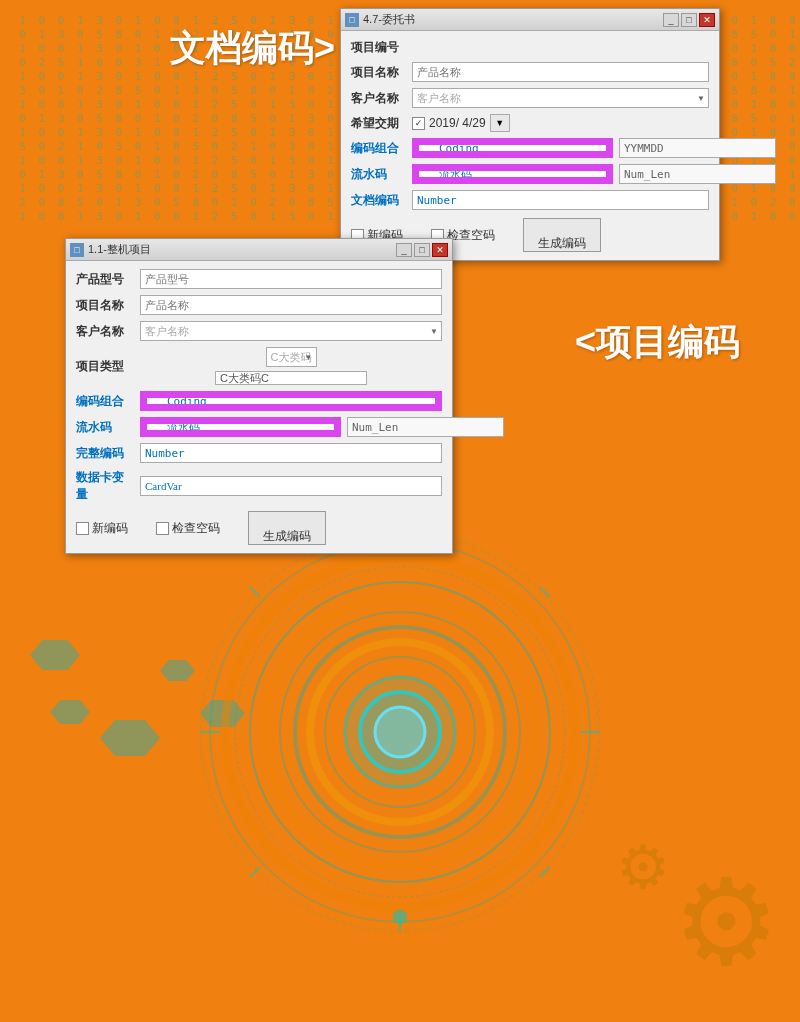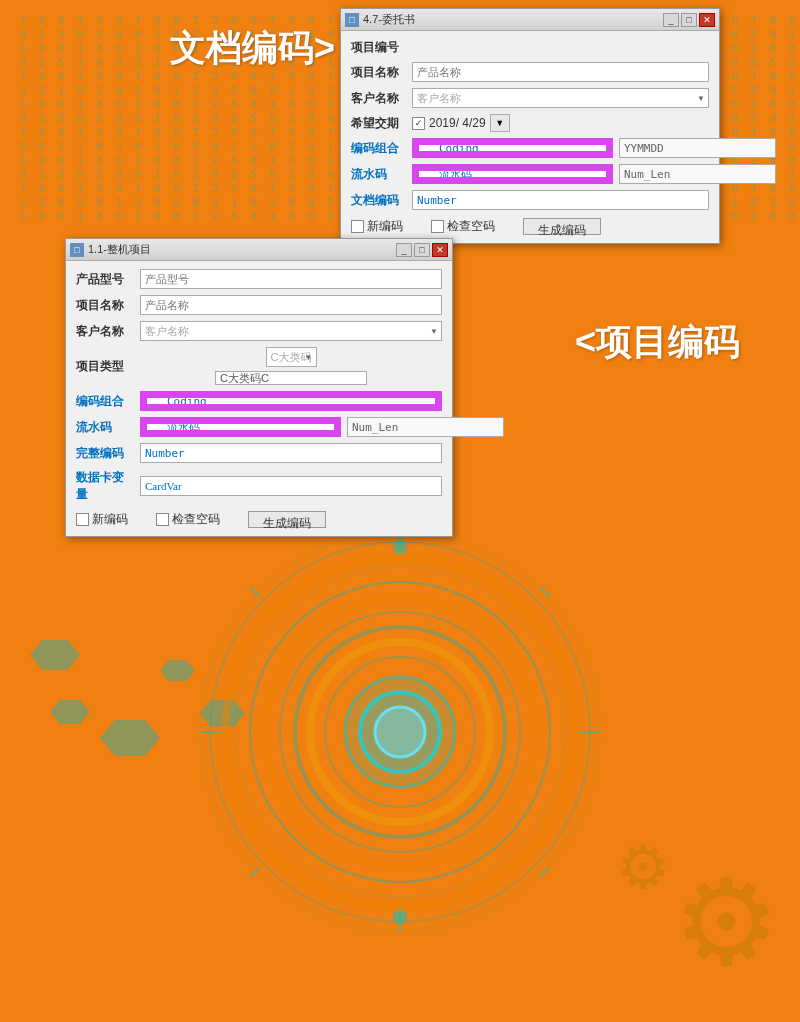--- a/index.html
+++ b/index.html
@@ -208,26 +208,26 @@
       border: 1px solid #888;
       background: white;
       display: inline-flex;
       align-items: center;
       justify-content: center;
       font-size: 9px;
     }
     .btn-generate {
       background: #e8e8e8;
       border: 1px solid #999;
-      padding: 3px 14px;
+      padding: 16px 14px;
       font-size: 12px;
       cursor: pointer;
       color: #333;
       font-family: "Microsoft YaHei", Arial, sans-serif;
-      height: 17px;
+      height: 24px;
     }
 
     
     .date-field {
       display: flex;
       align-items: center;
       gap: 4px;
     }
     .date-checkbox {
       width: 13px;

